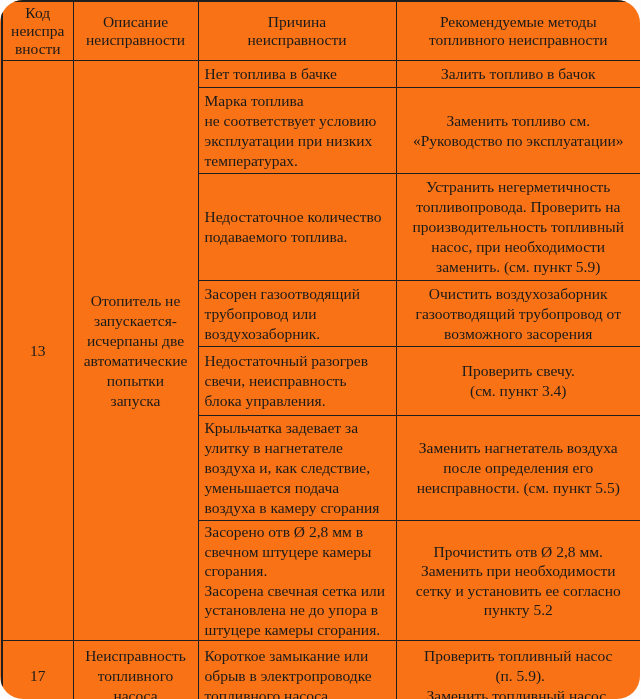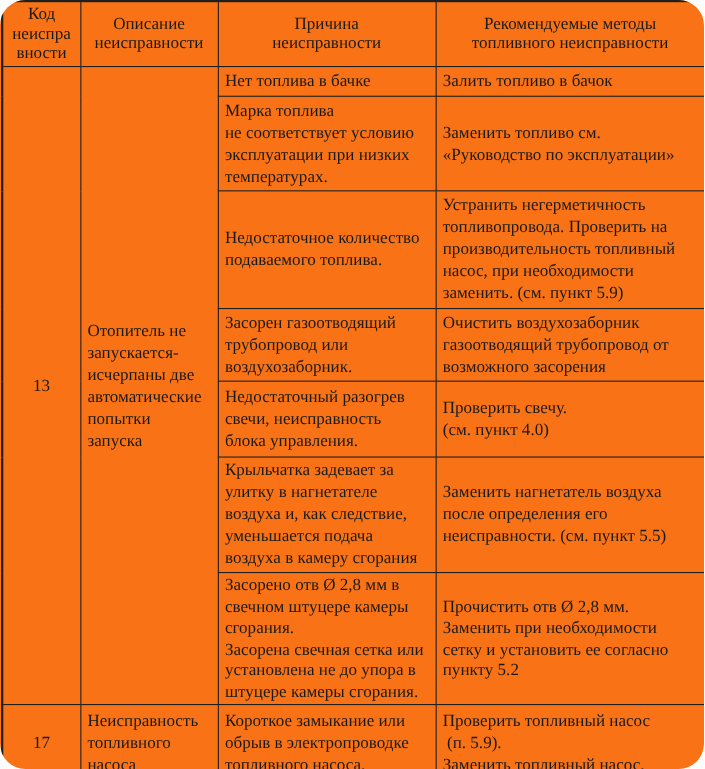--- a/index.html
+++ b/index.html
@@ -46,29 +46,29 @@
     text-align: center;
     line-height: 18px;
     padding: 2px 3px;
   }
   td.code-cell {
     text-align: center;
     padding: 2px 2px;
     margin-top: 16px;
   }
   td.desc-cell {
-    text-align: left;
+    text-align: center;
     padding: 2px 4px 2px 9px;
   }
   td.cause-cell {
     text-align: left;
     padding: 2px 4px 2px 7px;
   }
   td.remedy-cell {
-    text-align: left;
+    text-align: center;
     padding: 2px 4px 2px 8px;
   }
   
   tr.h-header { height: 57px;  }
   tr.h-r1     { height: 27px;  }
   tr.h-r2     { height: 86px;  }
   tr.h-r3     { height: 107px; }
   tr.h-r4     { height: 66px;  }
   tr.h-r5     { height: 69px; margin-left: 16px;  }
   tr.h-r6     { height: 96px; margin-left: 35px;  }
@@ -135,21 +135,21 @@
 воздухозаборник.</td>
         <td class="remedy-cell">Очистить воздухозаборник
 газоотводящий трубопровод от
 возможного засорения</td>
       </tr>
       <tr class="h-r5">
         <td class="cause-cell">Недостаточный разогрев
 свечи, неисправность
 блока управления.</td>
         <td class="remedy-cell">Проверить свечу.
-(см. пункт 4.0)</td>
+(см. пункт 3.4)</td>
       </tr>
       <tr class="h-r6">
         <td class="cause-cell">Крыльчатка задевает за
 улитку в нагнетателе
 воздуха и, как следствие,
 уменьшается подача
 воздуха в камеру сгорания</td>
         <td class="remedy-cell">Заменить нагнетатель воздуха
 после определения его
 неисправности. (см. пункт 5.5)</td>

